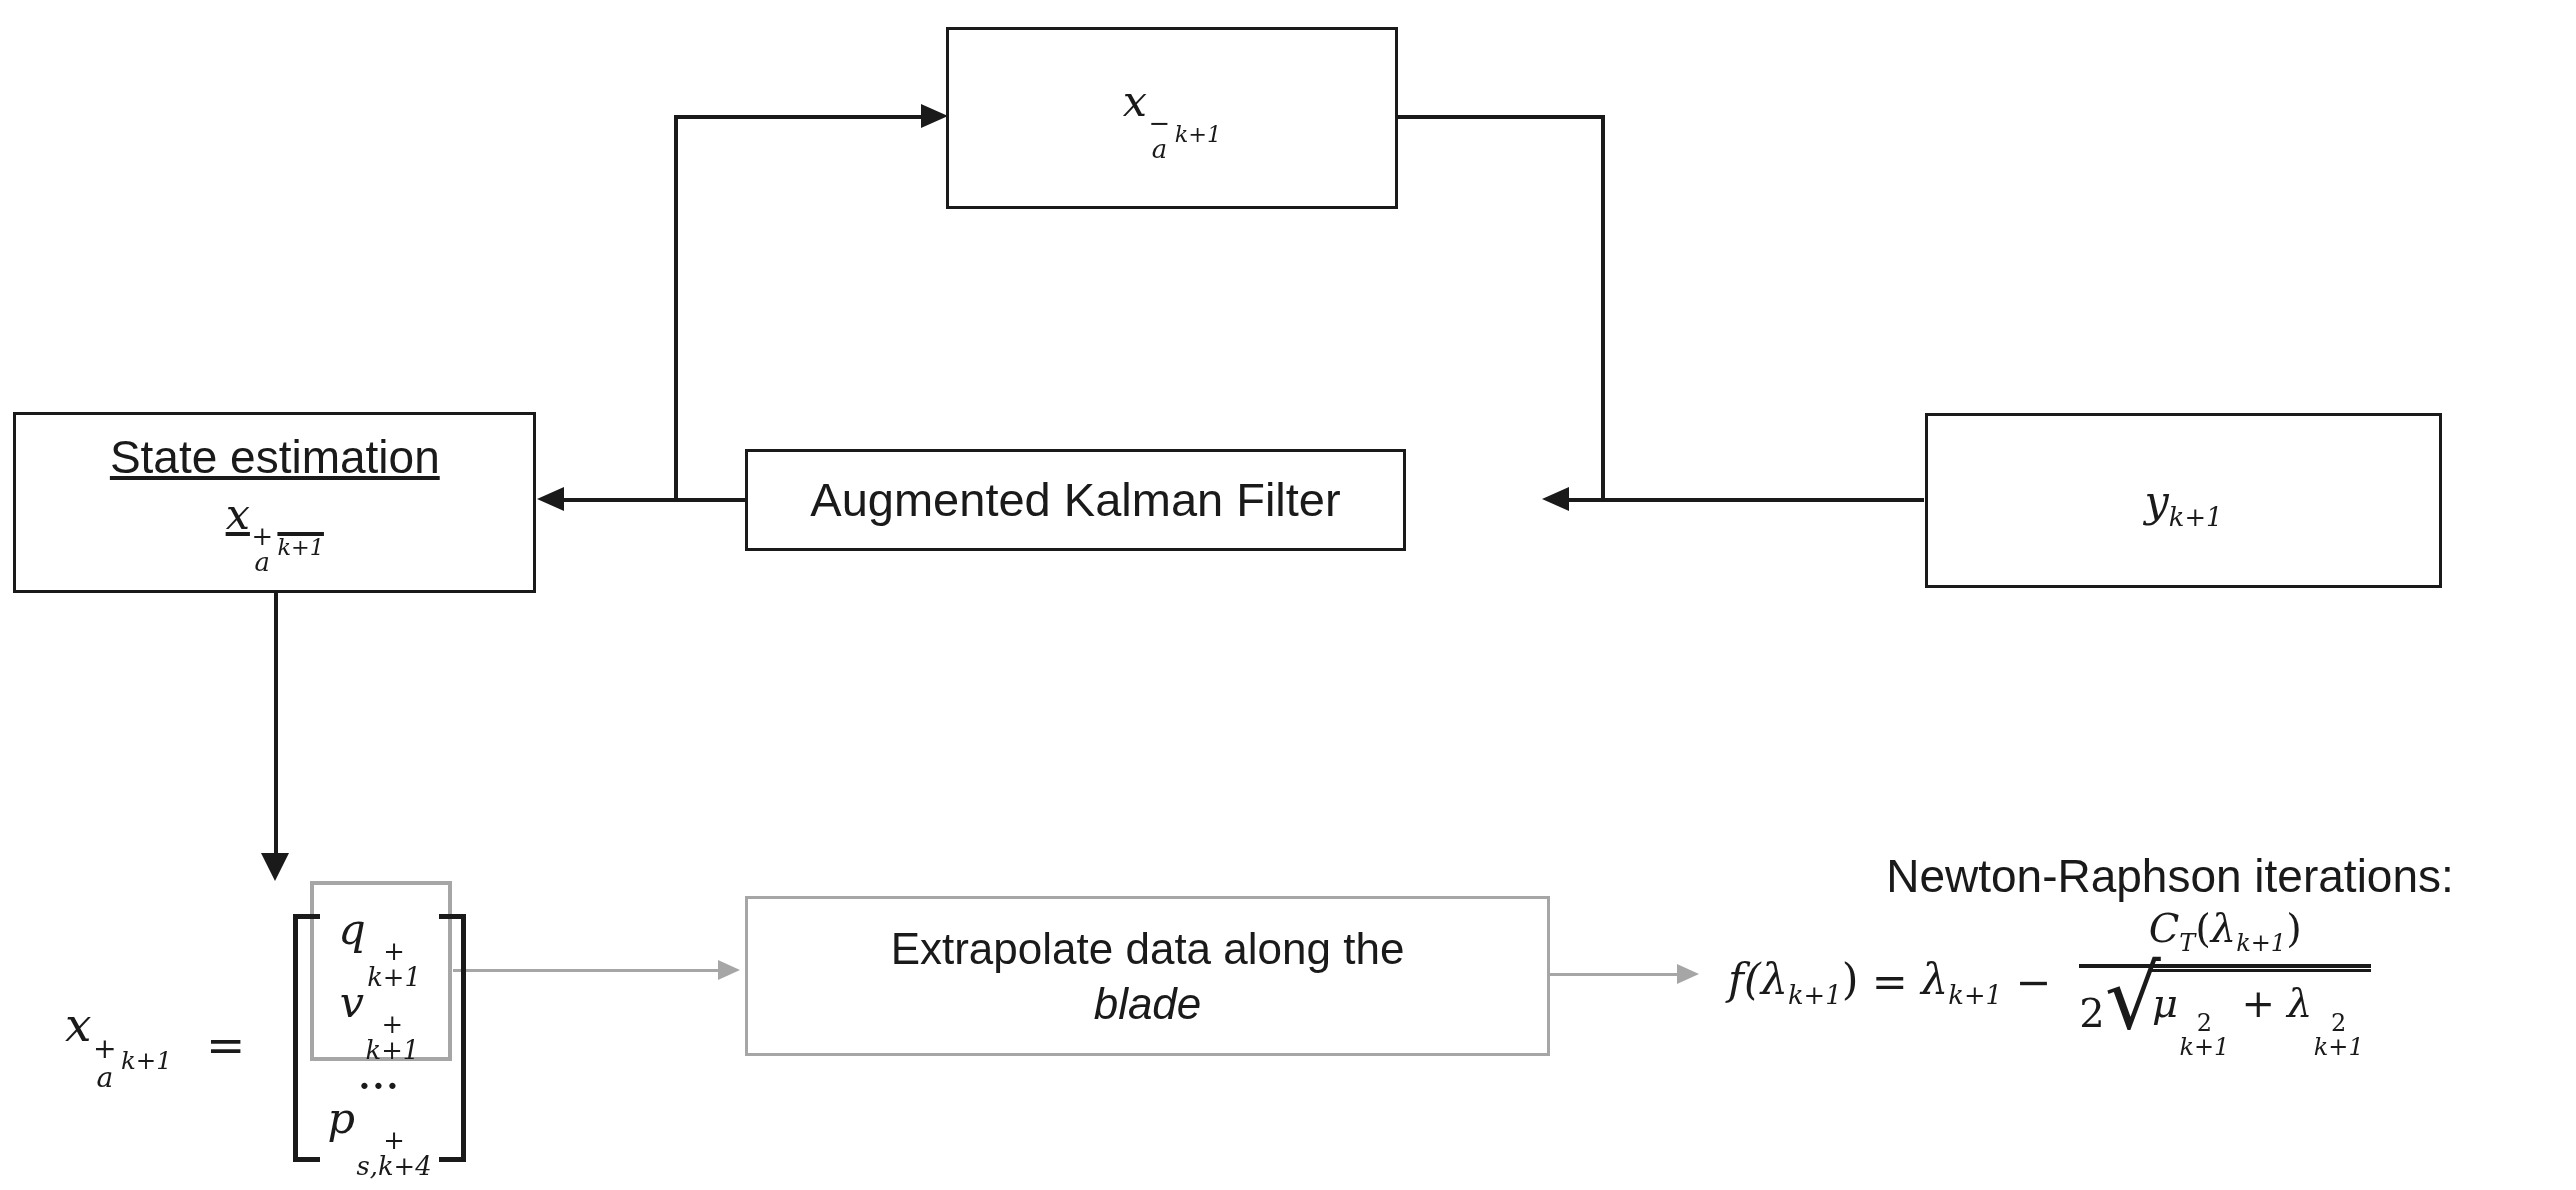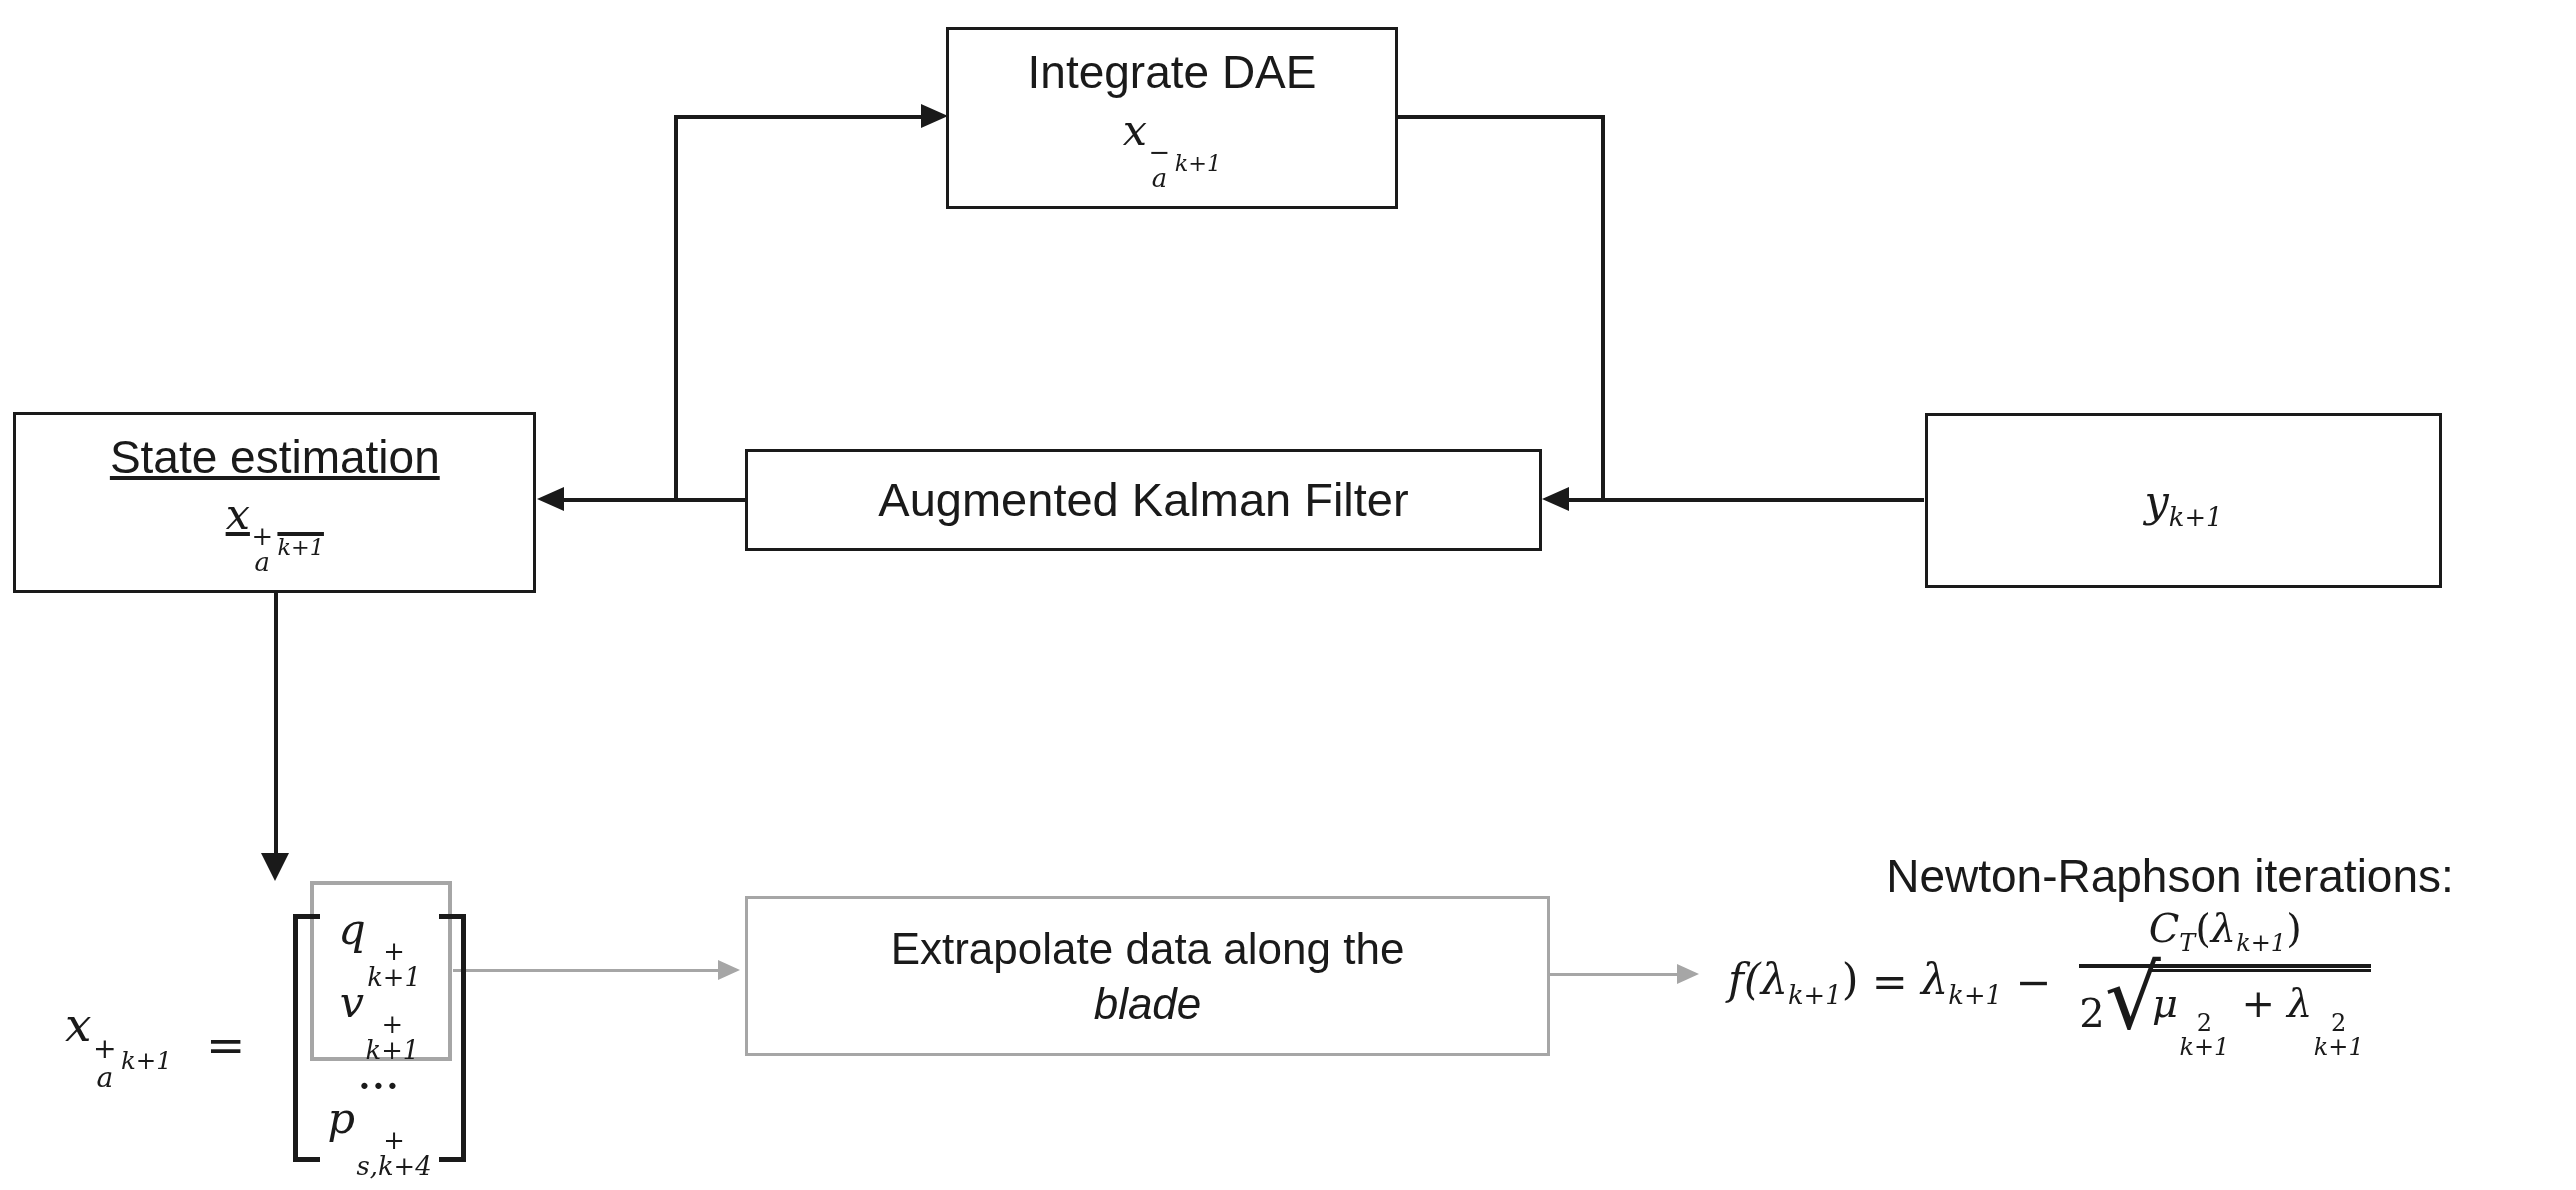--- a/index.html
+++ b/index.html
@@ -77,40 +77,39 @@
 <div class="vline abs" style="left:274px;top:593px;height:262px;"></div>
 <div class="ah down-black" style="left:261px;top:853px;"></div>
 
 <div class="hline gray abs" style="left:453px;top:969px;width:267px;"></div>
 <div class="ah right-gray" style="left:718px;top:960px;"></div>
 
 <div class="hline gray abs" style="left:1550px;top:973px;width:129px;"></div>
 <div class="ah right-gray" style="left:1677px;top:964px;"></div>
 
 <div class="box" style="left:946px;top:27px;width:452px;height:182px;">
-  <span class="title">Integrate DAE</span>
   <span class="math" style="font-size:43px;margin-top:3px;">
     <span>x</span><span class="ss">
         <span class="top upright">−</span>
         <span class="bot">a</span>
       </span><span class="osub">k+1</span>
   </span>
 </div>
 
 <div class="box" style="left:13.3px;top:412px;width:523px;height:181px;text-decoration:underline;">
   <span class="title">State estimation</span>
   <span class="math" style="font-size:43px;margin-top:3px;">
     <span>x</span><span class="ss">
         <span class="top upright">+</span>
         <span class="bot">a</span>
       </span><span class="osub">k+1</span>
   </span>
 </div>
 
-<div class="box" style="left:745px;top:449px;width:797px;height:102px;">
+<div class="box" style="left:745px;top:449px;width:661px;height:102px;">
   <span class="title" style="font-size:47px;">Augmented Kalman Filter</span>
 </div>
 
 <div class="box" style="left:1925px;top:413px;width:517px;height:175px;">
   <span class="math" style="font-size:43px;margin-top:6px;">
     <span>y</span><span class="sub">k+1</span>
   </span>
 </div>
 
 <div class="box graybox" style="left:745px;top:896px;width:805px;height:160px;">

